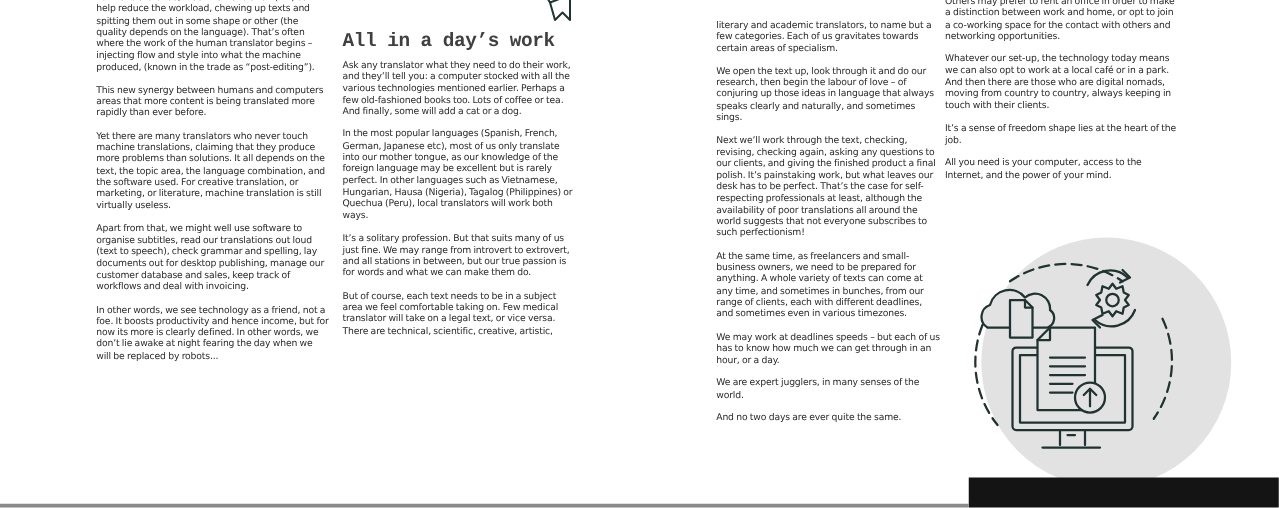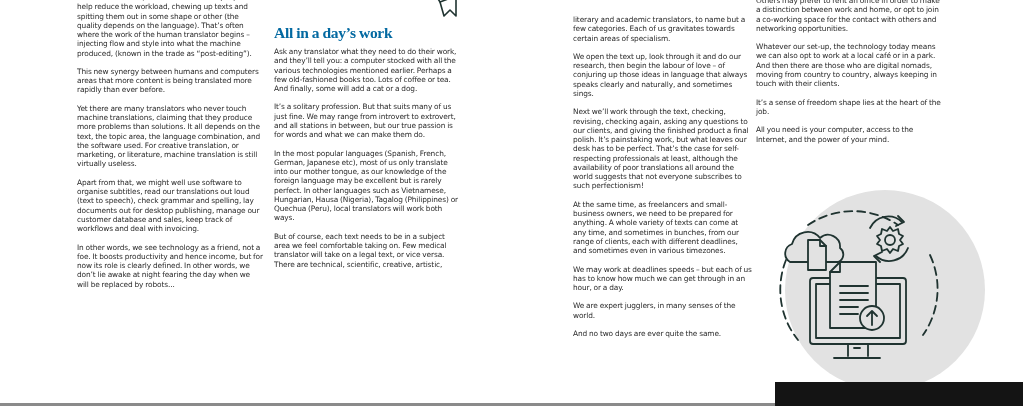--- a/index.html
+++ b/index.html
@@ -15,23 +15,23 @@
       line-height: 9.25px;
       letter-spacing: -0.12px;
       word-spacing: -0.3px;
     }
     .col p { margin: 0 0 9.2px 0; }
     #col1 { left: 77px; top: -7px; width: 186px; }
     #col2 { left: 274px; top: 24px; width: 186px; }
     #col3 { left: 573px; top: 15px; width: 180px; }
     #col4 { left: 756px; top: -4px; width: 186px; }
     .heading {
-      font-family: Liberation Serif, serif;
+      font-family: Liberation Mono, monospace;
       font-weight: bold;
-      color: #0369a1;
+      color: #404040;
       font-size: 15.5px;
       line-height: 18px;
       letter-spacing: -0.3px;
       margin: 0 0 5px 0;
     }
     #certificate-icon { position: absolute; left: 420px; top: -14px; width: 52px; height: 38px; }
     #illustration-circle {
       position: absolute; left: 785px; top: 190px; width: 200px; height: 200px;
       border-radius: 50%; background: #e2e2e2;
     }
@@ -51,28 +51,28 @@
 <svg id="certificate-icon" viewBox="0 0 52 38" fill="none" stroke="#1f3330" stroke-width="1.6" stroke-linejoin="round">
   <path d="M10 0 L20 16 L36 10"></path>
   <path d="M20 16 L24 30 L30 24 L36 30 L36 12"></path>
 </svg>
 
 <div class="col" id="col1">
   <p>For translators too, machine translation (MT) can help reduce the workload, chewing up texts and spitting them out in some shape or other (the quality depends on the language). That’s often where the work of the human translator begins – injecting flow and style into what the machine produced, (known in the trade as “post-editing”).</p>
   <p>This new synergy between humans and computers areas that more content is being translated more rapidly than ever before.</p>
   <p>Yet there are many translators who never touch machine translations, claiming that they produce more problems than solutions. It all depends on the text, the topic area, the language combination, and the software used. For creative translation, or marketing, or literature, machine translation is still virtually useless.</p>
   <p>Apart from that, we might well use software to organise subtitles, read our translations out loud (text to speech), check grammar and spelling, lay documents out for desktop publishing, manage our customer database and sales, keep track of workflows and deal with invoicing.</p>
-  <p>In other words, we see technology as a friend, not a foe. It boosts productivity and hence income, but for now its role is clearly defined. In other words, we don’t lie awake at night fearing the day when we will be replaced by robots...</p>
+  <p>In other words, we see technology as a friend, not a foe. It boosts productivity and hence income, but for now its more is clearly defined. In other words, we don’t lie awake at night fearing the day when we will be replaced by robots...</p>
 </div>
 
 <div class="col" id="col2">
   <h2 class="heading">All in a day’s work</h2>
   <p>Ask any translator what they need to do their work, and they’ll tell you: a computer stocked with all the various technologies mentioned earlier. Perhaps a few old-fashioned books too. Lots of coffee or tea. And finally, some will add a cat or a dog.</p>
+  <p>In the most popular languages (Spanish, French, German, Japanese etc), most of us only translate into our mother tongue, as our knowledge of the foreign language may be excellent but is rarely perfect. In other languages such as Vietnamese, Hungarian, Hausa (Nigeria), Tagalog (Philippines) or Quechua (Peru), local translators will work both ways.</p>
   <p>It’s a solitary profession. But that suits many of us just fine. We may range from introvert to extrovert, and all stations in between, but our true passion is for words and what we can make them do.</p>
-  <p>In the most popular languages (Spanish, French, German, Japanese etc), most of us only translate into our mother tongue, as our knowledge of the foreign language may be excellent but is rarely perfect. In other languages such as Vietnamese, Hungarian, Hausa (Nigeria), Tagalog (Philippines) or Quechua (Peru), local translators will work both ways.</p>
   <p>But of course, each text needs to be in a subject area we feel comfortable taking on. Few medical translator will take on a legal text, or vice versa. There are technical, scientific, creative, artistic,</p>
 </div>
 
 <div class="col" id="col3">
   <p>literary and academic translators, to name but a few categories. Each of us gravitates towards certain areas of specialism.</p>
   <p>We open the text up, look through it and do our research, then begin the labour of love – of conjuring up those ideas in language that always speaks clearly and naturally, and sometimes sings.</p>
   <p>Next we’ll work through the text, checking, revising, checking again, asking any questions to our clients, and giving the finished product a final polish. It’s painstaking work, but what leaves our desk has to be perfect. That’s the case for self-respecting professionals at least, although the availability of poor translations all around the world suggests that not everyone subscribes to such perfectionism!</p>
   <p>At the same time, as freelancers and small-business owners, we need to be prepared for anything. A whole variety of texts can come at any time, and sometimes in bunches, from our range of clients, each with different deadlines, and sometimes even in various timezones.</p>
   <p>We may work at deadlines speeds – but each of us has to know how much we can get through in an hour, or a day.</p>
   <p>We are expert jugglers, in many senses of the world.</p>

